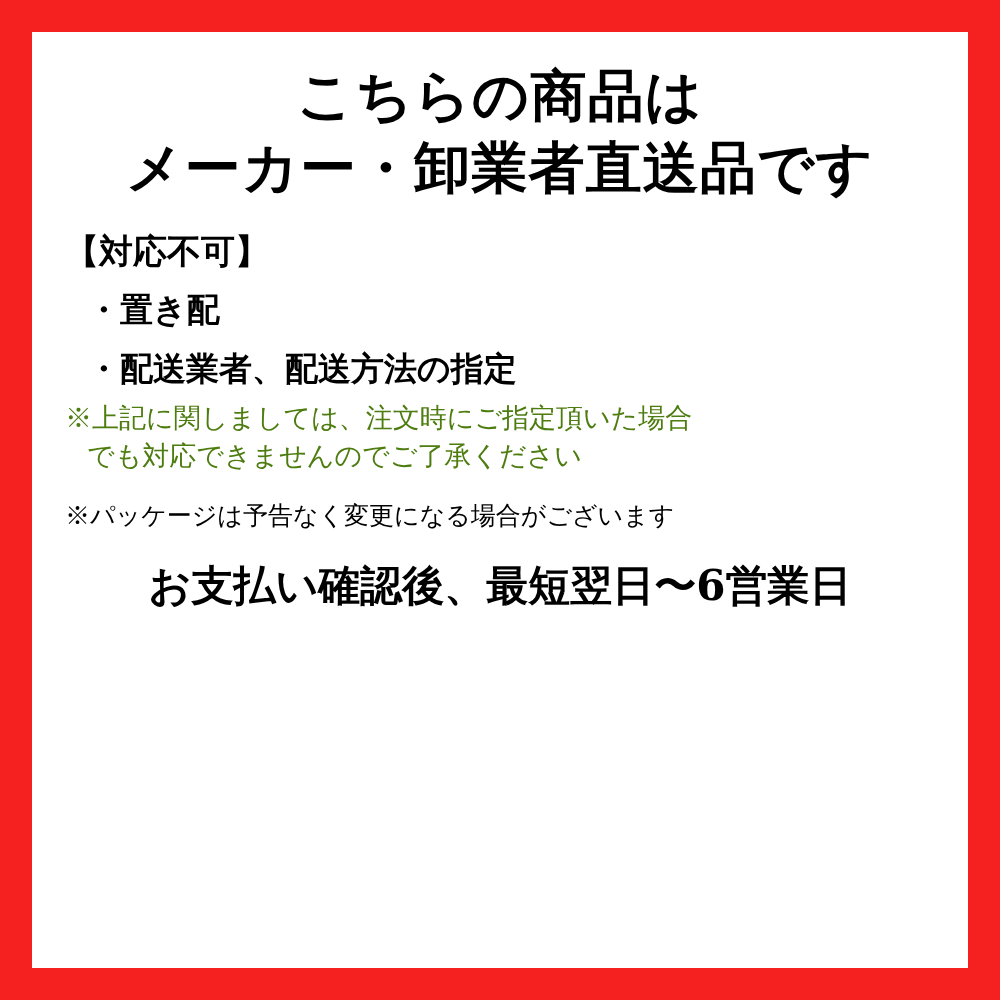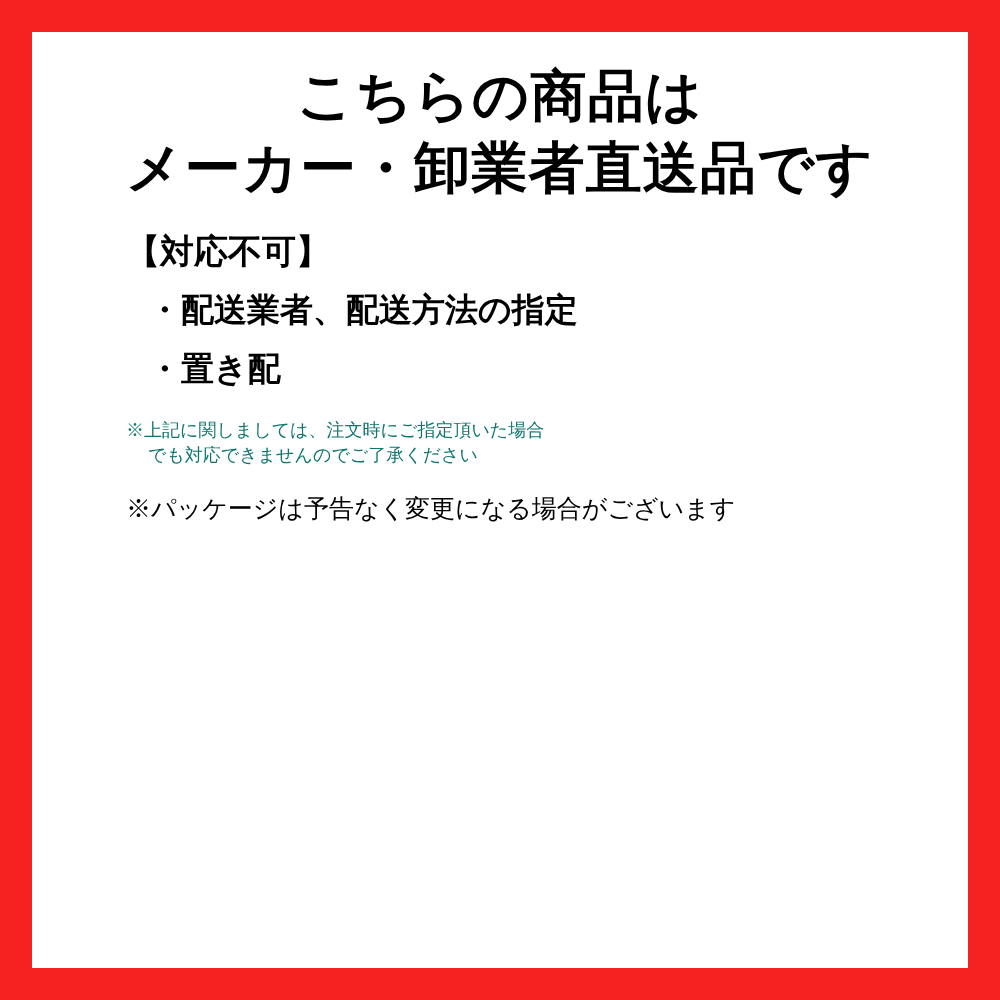--- a/index.html
+++ b/index.html
@@ -36,21 +36,21 @@
     font-size: 56px;
     margin-top: 28px;
   }
   .headline-2 {
     font-size: 56px;
     margin-top: 0;
   }
   .body-block {
     width: 100%;
     box-sizing: border-box;
-    padding: 0 94px;
+    padding: 0 33px;
     margin-top: 26px;
   }
   .section-title {
     font-size: 34px;
     font-weight: bold;
     color: #000000;
     margin-bottom: 6px;
   }
   .bullet-list {
     list-style: none;
@@ -58,24 +58,23 @@
     padding: 0 0 0 22px;
   }
   .bullet-list li {
     font-size: 33px;
     font-weight: bold;
     color: #000000;
     line-height: 1.78;
     white-space: nowrap;
   }
   .note {
-    font-size: 18px;
-    color: #0f766e;
+    font-size: 27px;
+    color: #4d7c0f;
     line-height: 1.42;
-    margin-top: 18px;
   }
   .note-indent {
     display: block;
     padding-left: 22px;
   }
   .note-single {
     font-size: 25px;
     color: #000000;
     margin-top: 24px;
   }
@@ -93,28 +92,29 @@
 <body>
 
 <div id="notice-card">
 
   <div class="headline headline-1">こちらの商品は</div>
   <div class="headline headline-2">メーカー・卸業者直送品です</div>
 
   <div class="body-block">
     <div class="section-title">【対応不可】</div>
     <ul class="bullet-list">
+      <li>・置き配</li>
       <li>・配送業者、配送方法の指定</li>
-      <li>・置き配</li>
     </ul>
 
     <div class="note">
       <span>※上記に関しましては、注文時にご指定頂いた場合</span>
       <span class="note-indent">でも対応できませんのでご了承ください</span>
     </div>
 
     <div class="note-single">※パッケージは予告なく変更になる場合がございます</div>
   </div>
 
   <div class="footer-emph">
+    <div>お支払い確認後、最短翌日〜6営業日</div>
   </div>
 
 </div>
 
 </body></html>

